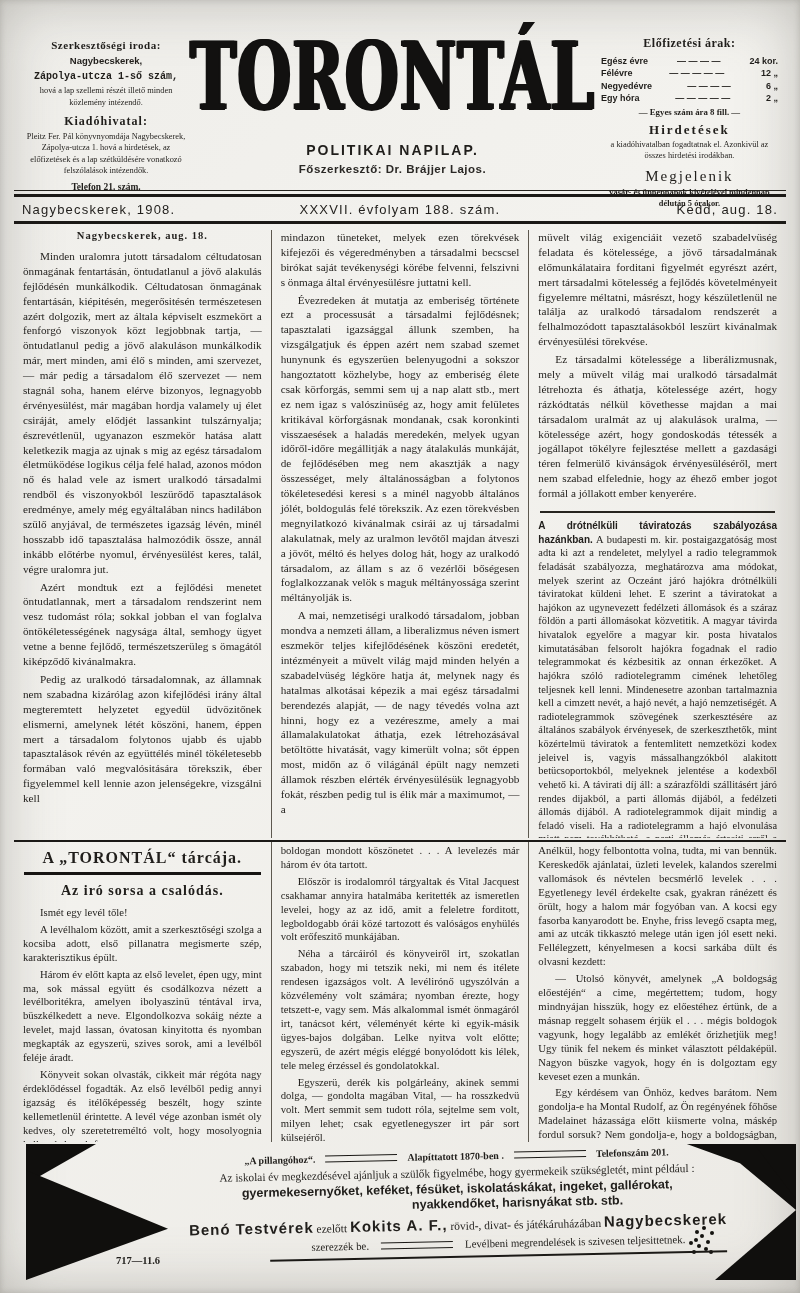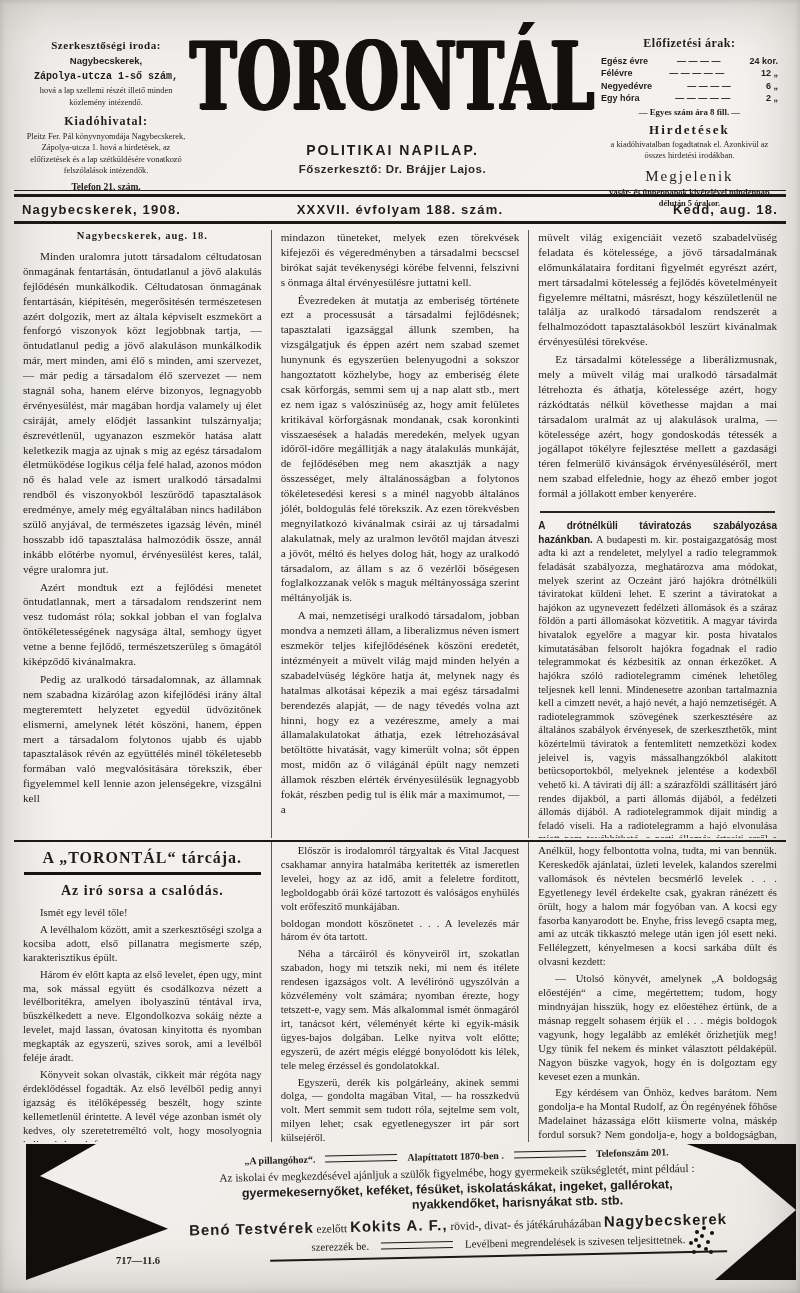--- a/index.html
+++ b/index.html
@@ -50,21 +50,21 @@
   .subs-note { font-size:8.8px; font-weight:bold; margin:2px 0 4px; }
   .subs-ads-title { font-weight:bold; font-size:13px; letter-spacing:2px; margin:3px 0 1px; }
   .subs-ads-text { font-size:8.4px; padding:0 10px; }
   .subs-pub-title { font-size:15px; letter-spacing:2px; margin:5px 0 1px; }
   .subs-pub-text { font-size:8.4px; font-weight:bold; padding:0 8px; }
   
   .rule-wrap { margin:0 14px; }
   .dbl-top { height:3px; border-top:1px solid #26241f; border-bottom:3px solid #1b1916; }
   .date-row {
     display:flex; align-items:center; padding:5px 8px 4px;
-    font-family:"Liberation Sans",sans-serif; font-weight:bold; font-size:13px; letter-spacing:1.2px;
+    font-family:"Liberation Sans",sans-serif; font-weight:normal; font-size:13px; letter-spacing:1.2px;
   }
   .date-row .dl { width:33%; text-align:left; }
   .date-row .dc { width:34%; text-align:center; }
   .date-row .dr { width:33%; text-align:right; }
   .dbl-bot { height:2px; border-top:3px solid #1b1916; }
   
   .cols { display:flex; margin:4px 14px 0; height:608px; overflow:hidden; }
   .col { flex:1; padding:0 9px; overflow:hidden; }
   .col + .col { border-left:1px solid #5d584f; }
   .art-title { text-align:center; font-weight:bold; font-size:18.5px; letter-spacing:.5px; margin:8px 0 3px; }
@@ -199,22 +199,22 @@
     <div class="col">
       <div class="feuil-header">A „TORONTÁL“ tárcája.</div>
       <div class="feuil-title">Az iró sorsa a csalódás.</div>
       <p class="body">Ismét egy levél tőle!</p>
       <p class="body">A levélhalom között, amit a szerkesztőségi szolga a kocsiba adott, első pillanatra megismerte szép, karakterisztikus épült.</p>
       <p class="body">Három év előtt kapta az első levelet, épen ugy, mint ma, sok mással együtt és csodálkozva nézett a levélboritékra, amelyen ibolyaszinü téntával irva, büszkélkedett a neve. Elgondolkozva sokáig nézte a levelet, majd lassan, óvatosan kinyitotta és nyomban megkapták az egyszerü, szives sorok, ami a levélből feléje áradt.</p>
       <p class="body">Könyveit sokan olvasták, cikkeit már régóta nagy érdeklődéssel fogadták. Az első levélből pedig annyi igazság és itélőképesség beszélt, hogy szinte kellemetlenül érintette. A levél vége azonban ismét oly kedves, oly szeretetreméltó volt, hogy mosolyognia kellett és le volt fegyverezve.</p>
 
     </div>
     <div class="col">
+      <p class="body cont">boldogan mondott köszönetet . . . A levelezés már három év óta tartott.</p>
       <p class="body">Először is irodalomról tárgyaltak és Vital Jacquest csakhamar annyira hatalmába keritették az ismeretlen levelei, hogy az az idő, amit a feleletre forditott, legboldogabb órái közé tartozott és valóságos enyhülés volt erőfeszitő munkájában.</p>
-      <p class="body cont">boldogan mondott köszönetet . . . A levelezés már három év óta tartott.</p>
       <p class="body">Néha a tárcáiról és könyveiről irt, szokatlan szabadon, hogy mi tetszik neki, mi nem és itélete rendesen igazságos volt. A levélirónő ugyszólván a közvélemény volt számára; nyomban érezte, hogy tetszett-e, vagy sem. Más alkalommal ismét önmagáról irt, tanácsot kért, véleményét kérte ki egyik-másik ügyes-bajos dolgában. Lelke nyitva volt előtte; egyszerü, de azért mégis eléggé bonyolódott kis lélek, tele meleg érzéssel és gondolatokkal.</p>
       <p class="body">Egyszerü, derék kis polgárleány, akinek semmi dolga, — gondolta magában Vital, — ha rosszkedvü volt. Mert semmit sem tudott róla, sejtelme sem volt, milyen lehet; csak egyetlenegyszer irt pár sort külsejéről.</p>
 
     </div>
     <div class="col">
       <p class="body cont">Anélkül, hogy felbontotta volna, tudta, mi van bennük. Kereskedők ajánlatai, üzleti levelek, kalandos szerelmi vallomások és névtelen becsmérlő levelek . . . Egyetlenegy levél érdekelte csak, gyakran ránézett és örült, hogy a halom már fogyóban van. A kocsi egy fasorba kanyarodott be. Enyhe, friss levegő csapta meg, ami az utcák tikkasztó melege után igen jól esett neki. Fellélegzett, kényelmesen a kocsi sarkába dült és olvasni kezdett:</p>
       <p class="body">— Utolsó könyvét, amelynek „A boldogság előestéjén“ a cime, megértettem; tudom, hogy mindnyájan hisszük, hogy ez előestéhez értünk, de a másnap reggelt sohasem érjük el . . . mégis boldogok vagyunk, hogy legalább az emlékét őrizhetjük meg! Ugy tünik fel nekem és minket választott példaképül. Nagyon büszke vagyok, hogy én is dolgoztam egy keveset ezen a munkán.</p>
       <p class="body">Egy kérdésem van Önhöz, kedves barátom. Nem gondolja-e ha Montal Rudolf, az Ön regényének főhőse Madelainet házassága előtt kiismerte volna, máskép fordul sorsuk? Nem gondolja-e, hogy a boldogságban, mely Ön szerint elérhetetlen, mégis részük lett volna? Regényének két főhőse és mi közöttünk sok közös van. Hogy megállapodásra jussunk, szeretném eltün-</p>
     </div>
   </div>

